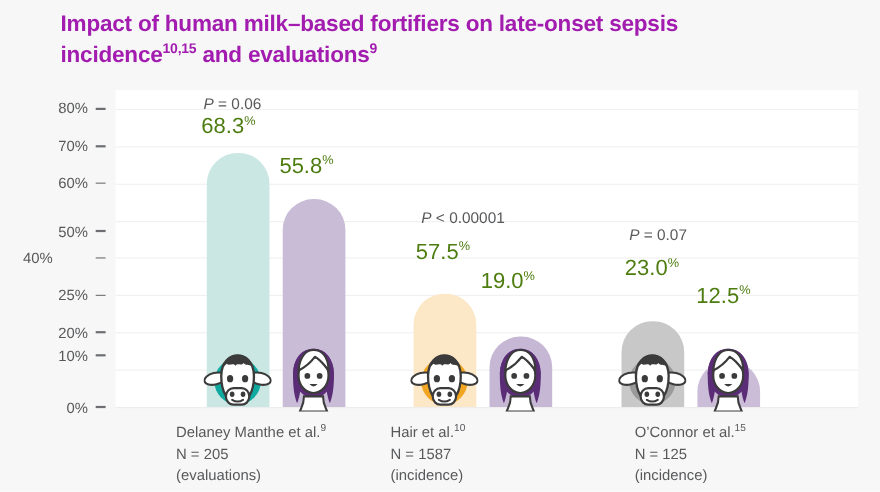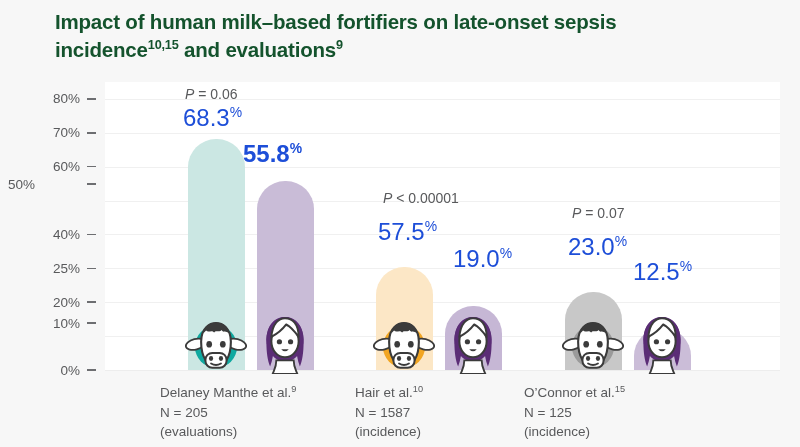--- a/index.html
+++ b/index.html
@@ -12,21 +12,21 @@
   }
   #chart-root{position:absolute;inset:0;}
 
   
   .title{
     position:absolute;
     left:55px; top:8px; width:720px;
     font-size:20.5px;
     font-weight:bold;
     line-height:1.35;
-    color:#14532d;
+    color:#a21caf;
     letter-spacing:-0.2px;
   }
   .title sup{font-size:0.62em; vertical-align:super; line-height:0;}
 
   
   .plot-frame{
     position:absolute;
     left:105px; top:82px;
     width:675px; height:288px;
     background:#ffffff;
@@ -53,22 +53,22 @@
 
   
   .bar{
     position:absolute;
     border-radius:28px 28px 0 0;
   }
 
   
   .vlabel{
     position:absolute;
-    font-size:24px;
-    color:#1d4ed8;
+    font-size:20px;
+    color:#4d7c0f;
     white-space:nowrap;
   }
   .vlabel sup{font-size:0.58em;vertical-align:super;line-height:0;}
   .plabel{
     position:absolute;
     font-size:14px;
     color:#58595b;
     white-space:nowrap;
   }
   .plabel i{font-style:italic;}
@@ -124,25 +124,25 @@
         <span class="dash"></span>
       </div>
       <div class="ytick" style="top: 50.8235px; margin-left: 40px;">
         <span class="lbl">70%</span>
         <span class="dash"></span>
       </div>
       <div class="ytick" style="top: 84.7059px;">
         <span class="lbl">60%</span>
         <span class="dash"></span>
       </div>
-      <div class="ytick" style="top: 102px; gap: 45px;">
+      <div class="ytick" style="top: 128px;">
         <span class="lbl">50%</span>
         <span class="dash"></span>
       </div>
-      <div class="ytick" style="top: 152.471px;">
+      <div class="ytick" style="top: 152.471px; gap: 32px;">
         <span class="lbl">40%</span>
         <span class="dash"></span>
       </div>
       <div class="ytick" style="top: 186.353px;">
         <span class="lbl">25%</span>
         <span class="dash"></span>
       </div>
       <div class="ytick" style="top: 220.235px;">
         <span class="lbl">20%</span>
         <span class="dash"></span>
@@ -166,21 +166,21 @@
           <ellipse cx="83" cy="52" rx="16" ry="8.5" fill="#fff" stroke="#3b3b3b" stroke-width="3" transform="rotate(14 83 52)"></ellipse>
           <path d="M26 48 C26 26 40 18 50 18 C60 18 74 26 74 48 C74 72 64 88 50 88 C36 88 26 72 26 48 Z" fill="#fff" stroke="#3b3b3b" stroke-width="3.4"></path>
           <path d="M30 34 C31 23 40 17 50 17 C61 17 70 23 71 34 C66 30 62 34 59 29 C55 34 50 28 47 33 C43 28 38 34 34 30 Z" fill="#3b3b3b"></path>
           <ellipse cx="39" cy="52" rx="4.6" ry="5.4" fill="#3b3b3b"></ellipse>
           <ellipse cx="61" cy="52" rx="4.6" ry="5.4" fill="#3b3b3b"></ellipse>
           <rect x="33" y="66" width="34" height="24" rx="11" fill="#fff" stroke="#3b3b3b" stroke-width="3.2"></rect>
           <ellipse cx="42" cy="75" rx="3.4" ry="4" fill="#3b3b3b"></ellipse>
           <ellipse cx="58" cy="75" rx="3.4" ry="4" fill="#3b3b3b"></ellipse>
           <path d="M42 83 Q50 88 58 83" fill="none" stroke="#3b3b3b" stroke-width="3" stroke-linecap="round"></path>
         </svg></div>
-      <div class="vlabel" style="left: 243px; top: 140px; font-weight: bold;"><span>55.8</span><sup>%</sup></div>
+      <div class="vlabel" style="left: 254px; top: 140px;"><span>55.8</span><sup>%</sup></div>
       <div class="icon" style="left: 254px; top: 312px; width: 62px; height: 62px;"><svg viewBox="0 0 100 100" width="100%" height="100%">
           <path d="M20 48 C20 20 34 8 50 8 C66 8 80 20 80 48 C80 66 78 78 74 88 C70 78 68 64 68 52 L32 52 C32 64 30 78 26 88 C22 78 20 66 20 48 Z" fill="#5b2d76"></path>
           <ellipse cx="50" cy="44" rx="30" ry="36" fill="#5b2d76"></ellipse>
           <path d="M36 78 C36 90 32 94 30 100 L70 100 C68 94 64 90 64 78 Z" fill="#fff" stroke="#3b3b3b" stroke-width="3"></path>
           <ellipse cx="50" cy="47" rx="22" ry="26" fill="#fff" stroke="#3b3b3b" stroke-width="3.2"></ellipse>
           <path d="M28 40 C30 18 40 10 50 10 C62 10 72 19 72 40 C66 32 60 24 52 20 C46 28 38 35 28 40 Z" fill="#fff" stroke="#3b3b3b" stroke-width="3.2" stroke-linejoin="round"></path>
           <circle cx="41" cy="48" r="4.2" fill="#3b3b3b"></circle>
           <circle cx="59" cy="48" r="4.2" fill="#3b3b3b"></circle>
           <path d="M44 60 Q50 67 56 60 Z" fill="#3b3b3b"></path>
         </svg></div>
@@ -193,21 +193,21 @@
           <ellipse cx="83" cy="52" rx="16" ry="8.5" fill="#fff" stroke="#3b3b3b" stroke-width="3" transform="rotate(14 83 52)"></ellipse>
           <path d="M26 48 C26 26 40 18 50 18 C60 18 74 26 74 48 C74 72 64 88 50 88 C36 88 26 72 26 48 Z" fill="#fff" stroke="#3b3b3b" stroke-width="3.4"></path>
           <path d="M30 34 C31 23 40 17 50 17 C61 17 70 23 71 34 C66 30 62 34 59 29 C55 34 50 28 47 33 C43 28 38 34 34 30 Z" fill="#3b3b3b"></path>
           <ellipse cx="39" cy="52" rx="4.6" ry="5.4" fill="#3b3b3b"></ellipse>
           <ellipse cx="61" cy="52" rx="4.6" ry="5.4" fill="#3b3b3b"></ellipse>
           <rect x="33" y="66" width="34" height="24" rx="11" fill="#fff" stroke="#3b3b3b" stroke-width="3.2"></rect>
           <ellipse cx="42" cy="75" rx="3.4" ry="4" fill="#3b3b3b"></ellipse>
           <ellipse cx="58" cy="75" rx="3.4" ry="4" fill="#3b3b3b"></ellipse>
           <path d="M42 83 Q50 88 58 83" fill="none" stroke="#3b3b3b" stroke-width="3" stroke-linecap="round"></path>
         </svg></div>
-      <div class="vlabel" style="left: 453px; top: 245px;"><span>19.0</span><sup>%</sup></div>
+      <div class="vlabel" style="left: 437px; top: 245px;"><span>19.0</span><sup>%</sup></div>
       <div class="icon" style="left: 442px; top: 312px; width: 62px; height: 62px;"><svg viewBox="0 0 100 100" width="100%" height="100%">
           <path d="M20 48 C20 20 34 8 50 8 C66 8 80 20 80 48 C80 66 78 78 74 88 C70 78 68 64 68 52 L32 52 C32 64 30 78 26 88 C22 78 20 66 20 48 Z" fill="#5b2d76"></path>
           <ellipse cx="50" cy="44" rx="30" ry="36" fill="#5b2d76"></ellipse>
           <path d="M36 78 C36 90 32 94 30 100 L70 100 C68 94 64 90 64 78 Z" fill="#fff" stroke="#3b3b3b" stroke-width="3"></path>
           <ellipse cx="50" cy="47" rx="22" ry="26" fill="#fff" stroke="#3b3b3b" stroke-width="3.2"></ellipse>
           <path d="M28 40 C30 18 40 10 50 10 C62 10 72 19 72 40 C66 32 60 24 52 20 C46 28 38 35 28 40 Z" fill="#fff" stroke="#3b3b3b" stroke-width="3.2" stroke-linejoin="round"></path>
           <circle cx="41" cy="48" r="4.2" fill="#3b3b3b"></circle>
           <circle cx="59" cy="48" r="4.2" fill="#3b3b3b"></circle>
           <path d="M44 60 Q50 67 56 60 Z" fill="#3b3b3b"></path>
         </svg></div>
@@ -231,16 +231,16 @@
       <div class="icon" style="left: 631px; top: 312px; width: 62px; height: 62px;"><svg viewBox="0 0 100 100" width="100%" height="100%">
           <path d="M20 48 C20 20 34 8 50 8 C66 8 80 20 80 48 C80 66 78 78 74 88 C70 78 68 64 68 52 L32 52 C32 64 30 78 26 88 C22 78 20 66 20 48 Z" fill="#5b2d76"></path>
           <ellipse cx="50" cy="44" rx="30" ry="36" fill="#5b2d76"></ellipse>
           <path d="M36 78 C36 90 32 94 30 100 L70 100 C68 94 64 90 64 78 Z" fill="#fff" stroke="#3b3b3b" stroke-width="3"></path>
           <ellipse cx="50" cy="47" rx="22" ry="26" fill="#fff" stroke="#3b3b3b" stroke-width="3.2"></ellipse>
           <path d="M28 40 C30 18 40 10 50 10 C62 10 72 19 72 40 C66 32 60 24 52 20 C46 28 38 35 28 40 Z" fill="#fff" stroke="#3b3b3b" stroke-width="3.2" stroke-linejoin="round"></path>
           <circle cx="41" cy="48" r="4.2" fill="#3b3b3b"></circle>
           <circle cx="59" cy="48" r="4.2" fill="#3b3b3b"></circle>
           <path d="M44 60 Q50 67 56 60 Z" fill="#3b3b3b"></path>
         </svg></div>
-      <div class="xlabel" style="left: 524px; top: 383px;"><span>O’Connor et al.</span><sup>15</sup><br><span>N = 125</span><br><span>(incidence)</span></div>
+      <div class="xlabel" style="left: 577px; top: 383px;"><span>O’Connor et al.</span><sup>15</sup><br><span>N = 125</span><br><span>(incidence)</span></div>
     </div>
 
 </div>
 
 </body></html>

